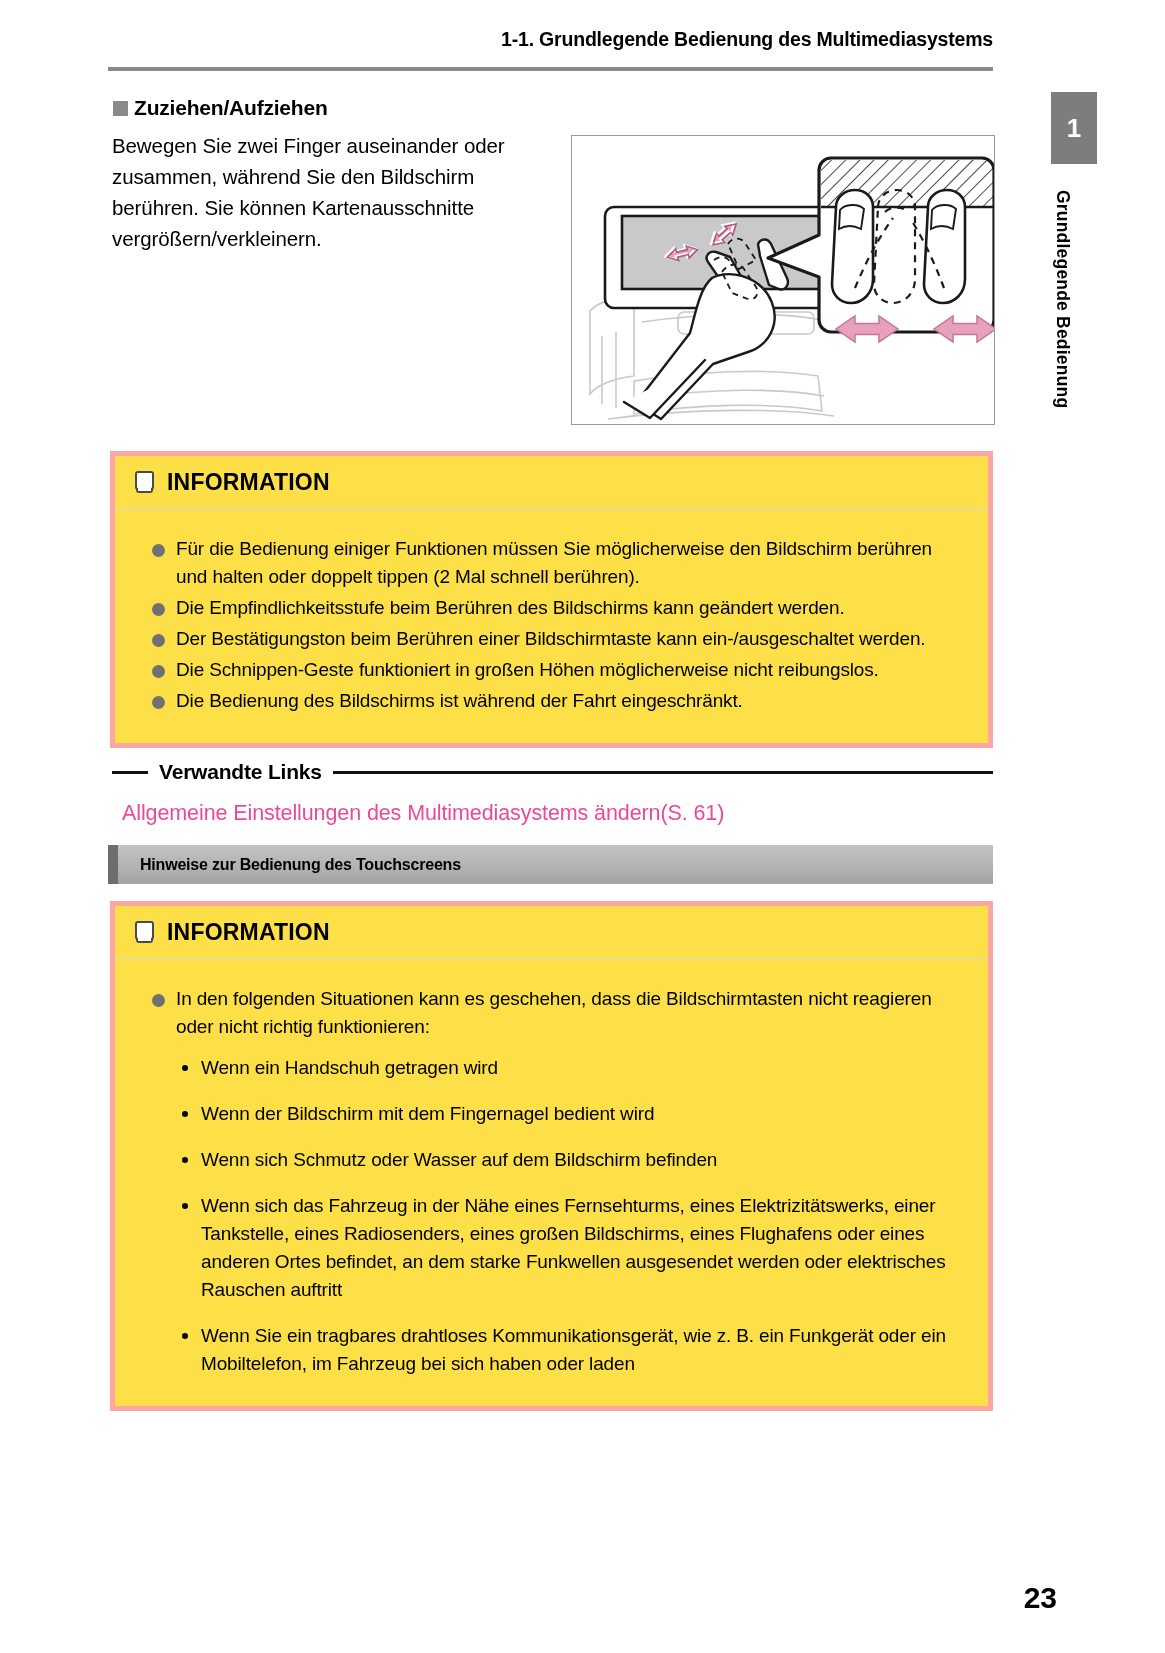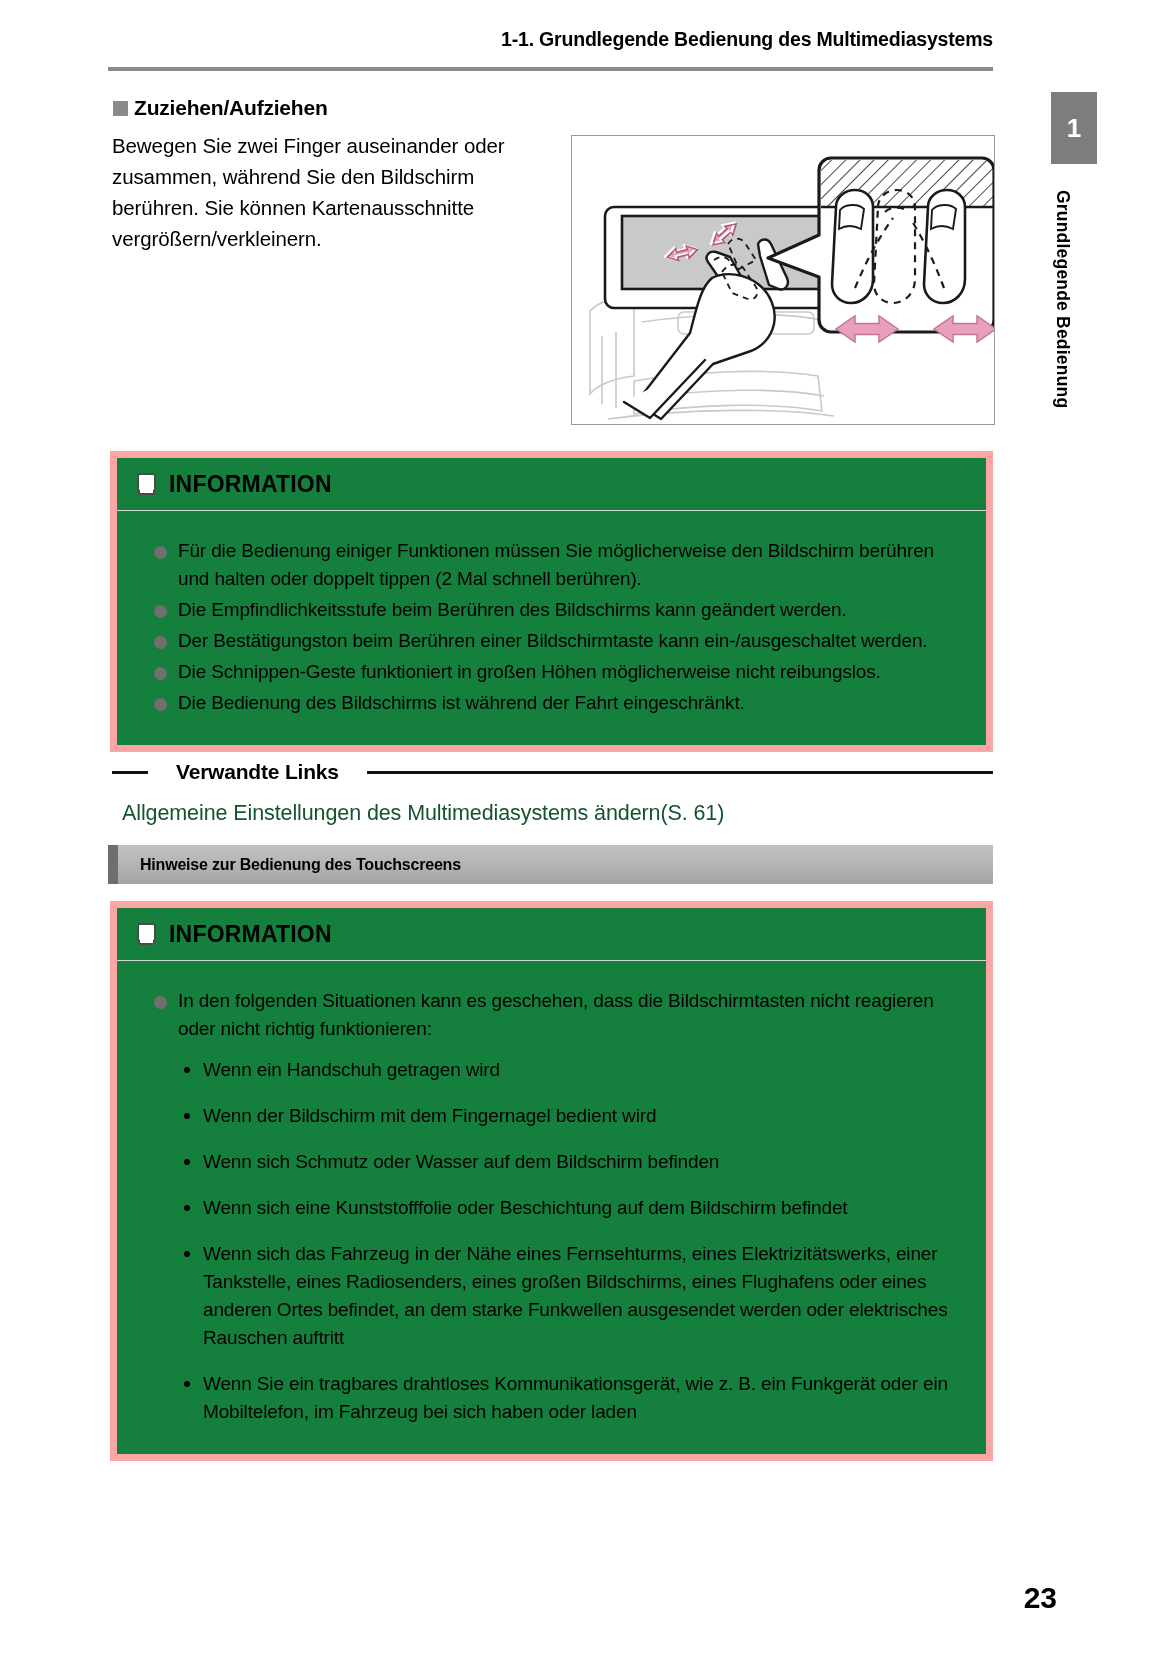--- a/index.html
+++ b/index.html
@@ -113,22 +113,22 @@
     height: 288px;
     border: 1px solid #9a9a9a;
     background: #fff;
     overflow: hidden;
   }
   .figure svg { display: block; }
 
   
   .info-box {
     position: absolute;
-    border: 7px solid #fca5a5;
-    background: #15803d;
+    border: 5px solid #fca5a5;
+    background: #fde047;
     box-sizing: border-box;
   }
   .info-head {
     height: 52px;
     border-bottom: 1px solid #d8d8d8;
     display: flex;
     align-items: center;
     padding-left: 20px;
     gap: 13px;
   }
@@ -214,21 +214,21 @@
 
   
   .related {
     position: absolute;
     left: 112px;
     top: 758px;
     width: 881px;
     height: 28px;
     display: flex;
     align-items: center;
-    gap: 28px;
+    gap: 11px;
   }
   .rl-dash {
     width: 36px;
     height: 3px;
     background: #111;
     flex: 0 0 auto;
   }
   .rl-title {
     font-size: 21px;
     font-weight: bold;
@@ -238,21 +238,21 @@
   .rl-line {
     flex: 1 1 auto;
     height: 3px;
     background: #111;
   }
   .link-line {
     position: absolute;
     left: 122px;
     top: 801px;
     font-size: 21.5px;
-    color: #14532d;
+    color: #ec4899;
     letter-spacing: -0.1px;
     cursor: pointer;
   }
 
   
   .gray-bar {
     position: absolute;
     left: 108px;
     top: 845px;
     width: 885px;
@@ -433,21 +433,20 @@
       <span class="info-title">INFORMATION</span>
     </div>
     <div class="info-body">
       <ul class="dots">
         <li>
           <span>In den folgenden Situationen kann es geschehen, dass die Bildschirmtasten nicht reagieren oder nicht richtig funktionieren:</span>
           <ul class="subdots">
             <li>Wenn ein Handschuh getragen wird</li>
             <li>Wenn der Bildschirm mit dem Fingernagel bedient wird</li>
             <li>Wenn sich Schmutz oder Wasser auf dem Bildschirm befinden</li>
-            <li>Wenn sich eine Kunststofffolie oder Beschichtung auf dem Bildschirm befindet</li>
             <li>Wenn sich das Fahrzeug in der Nähe eines Fernsehturms, eines Elektrizitätswerks, einer Tankstelle, eines Radiosenders, eines großen Bildschirms, eines Flughafens oder eines anderen Ortes befindet, an dem starke Funkwellen ausgesendet werden oder elektrisches Rauschen auftritt</li>
             <li>Wenn Sie ein tragbares drahtloses Kommunikationsgerät, wie z. B. ein Funkgerät oder ein Mobiltelefon, im Fahrzeug bei sich haben oder laden</li>
           </ul>
         </li>
       </ul>
     </div>
   </div>
 
   <div class="page-number">23</div>
 

